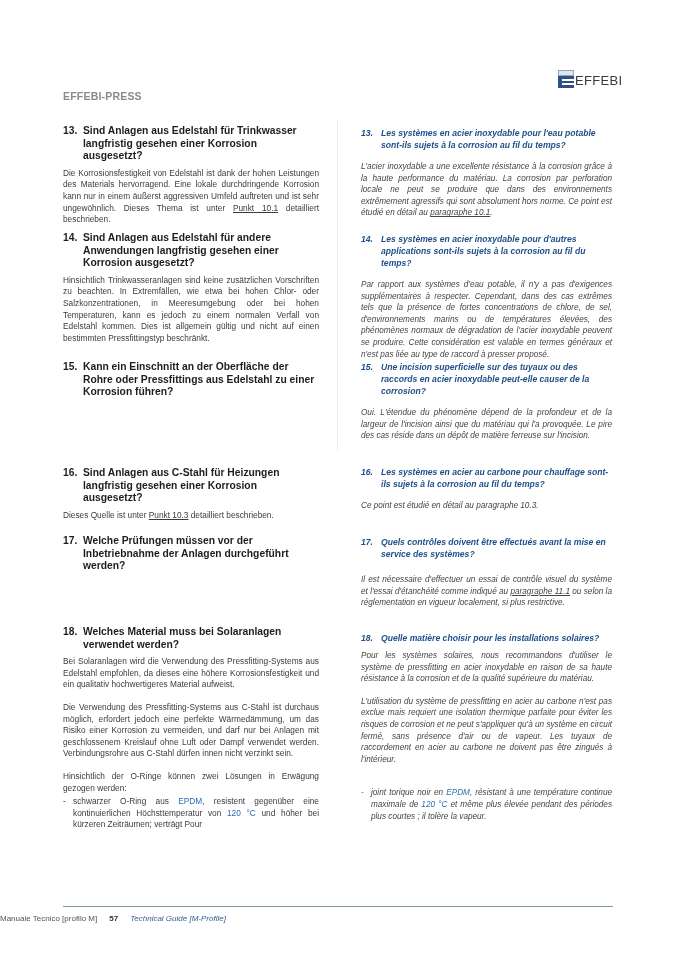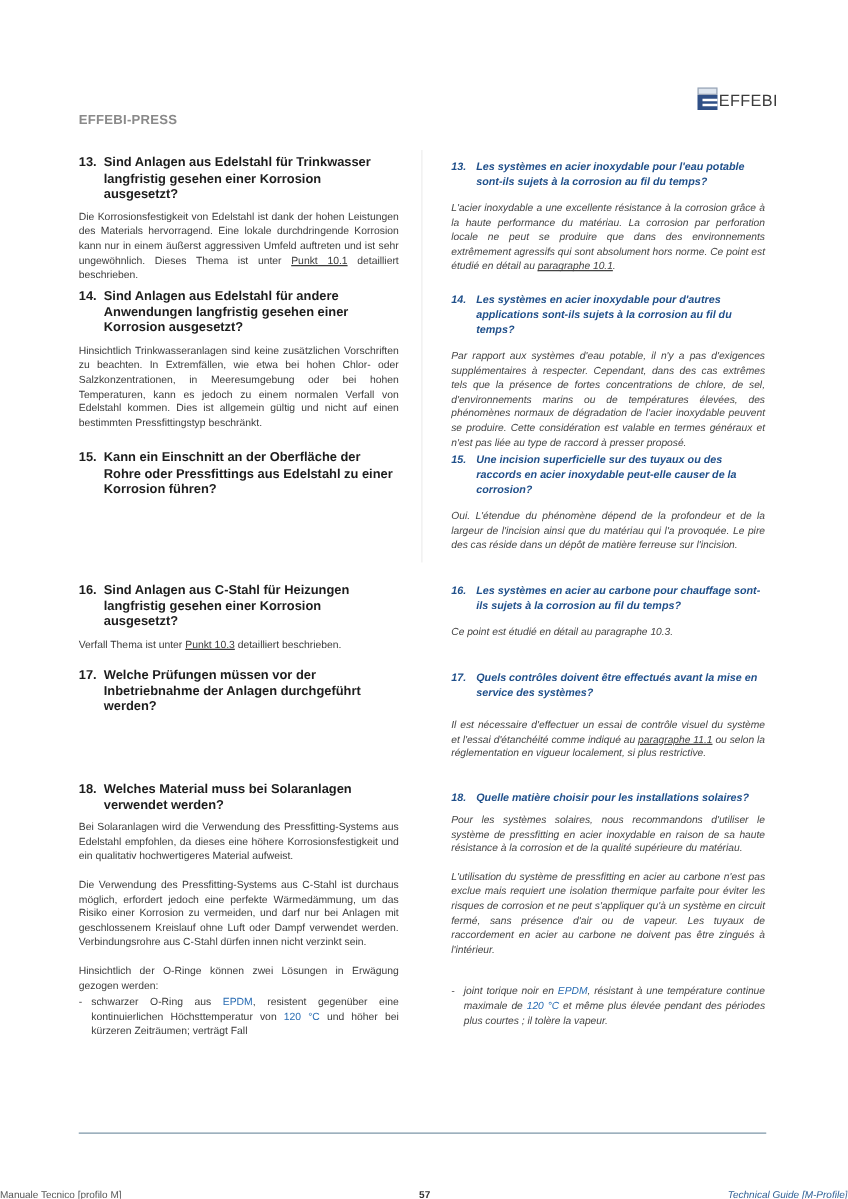--- a/index.html
+++ b/index.html
@@ -28,21 +28,21 @@
   .q-fr .txt { flex: 1; }
   .p-fr { font-size: 8.2px; font-style: italic; color: #444; line-height: 11.6px; text-align: justify; margin-top: 10px; }
 
   .link { text-decoration: underline; }
   .blue { color: #2a6db3; }
   .bullet { display: flex; }
   .bullet .dash { width: 10px; flex: none; }
   .bullet .btxt { flex: 1; }
 
   .footer-line { position: absolute; left: 63px; top: 906px; width: 550px; height: 1px; background: #7d96a8; }
-  .footer { position: absolute; top: 914px; left: 0; width: 678px; display: flex; justify-content: space-between; font-size: 8px; margin-top: 37px; }
+  .footer { position: absolute; top: 914px; left: 0; width: 561px; display: flex; justify-content: flex-start; font-size: 8px; }
   .footer .left { color: #555; }
   .footer .page { color: #333; font-weight: bold; margin: 0 12px; }
   .footer .right { color: #2f5f95; font-style: italic; }
 </style>
 </head>
 <body>
 
 <div class="brand">EFFEBI-PRESS</div>
 <div class="logo">
   <div class="logo-mark">
@@ -75,41 +75,41 @@
       <span class="num">15.</span>
       <span class="txt">Kann ein Einschnitt an der Oberfläche der Rohre oder Pressfittings aus Edelstahl zu einer Korrosion führen?</span>
     </div>
 </div>
 
 <div class="col-de" style="top:467px;">
   <div class="q-de">
       <span class="num">16.</span>
       <span class="txt">Sind Anlagen aus C-Stahl für Heizungen langfristig gesehen einer Korrosion ausgesetzt?</span>
     </div>
-  <div class="p-de"><span>Verfall Thema ist unter </span><span class="link">Punkt 10.3</span><span> detailliert beschrieben.</span></div>
+  <div class="p-de"><span>Dieses Quelle ist unter </span><span class="link">Punkt 10.3</span><span> detailliert beschrieben.</span></div>
 </div>
 
 <div class="col-de" style="top:535px;">
   <div class="q-de">
       <span class="num">17.</span>
       <span class="txt">Welche Prüfungen müssen vor der Inbetriebnahme der Anlagen durchgeführt werden?</span>
     </div>
 </div>
 
 <div class="col-de" style="top:626px;">
   <div class="q-de">
       <span class="num">18.</span>
       <span class="txt">Welches Material muss bei Solaranlagen verwendet werden?</span>
     </div>
   <div class="p-de">Bei Solaranlagen wird die Verwendung des Pressfitting-Systems aus Edelstahl empfohlen, da dieses eine höhere Korrosionsfestigkeit und ein qualitativ hochwertigeres Material aufweist.</div>
   <div class="p-de" style="margin-top:11px;">Die Verwendung des Pressfitting-Systems aus C-Stahl ist durchaus möglich, erfordert jedoch eine perfekte Wärmedämmung, um das Risiko einer Korrosion zu vermeiden, und darf nur bei Anlagen mit geschlossenem Kreislauf ohne Luft oder Dampf verwendet werden. Verbindungsrohre aus C-Stahl dürfen innen nicht verzinkt sein.</div>
   <div class="p-de" style="margin-top:11px;">Hinsichtlich der O-Ringe können zwei Lösungen in Erwägung gezogen werden:</div>
   <div class="p-de bullet" style="margin-top:2px;">
     <span class="dash">-</span>
-    <span class="btxt"><span>schwarzer O-Ring aus </span><span class="blue">EPDM</span><span>, resistent gegenüber eine kontinuierlichen Höchsttemperatur von </span><span class="blue">120 °C</span><span> und höher bei kürzeren Zeiträumen; verträgt Fall</span></span>
+    <span class="btxt"><span>schwarzer O-Ring aus </span><span class="blue">EPDM</span><span>, resistent gegenüber eine kontinuierlichen Höchsttemperatur von </span><span class="blue">120 °C</span><span> und höher bei kürzeren Zeiträumen; verträgt Pour</span></span>
   </div>
 </div>
 
 <div class="col-fr" style="top:127px;">
   <div class="q-fr">
       <span class="num">13.</span>
       <span class="txt">Les systèmes en acier inoxydable pour l'eau potable sont-ils sujets à la corrosion au fil du temps?</span>
     </div>
   <div class="p-fr"><span>L'acier inoxydable a une excellente résistance à la corrosion grâce à la haute performance du matériau. La corrosion par perforation locale ne peut se produire que dans des environnements extrêmement agressifs qui sont absolument hors norme. Ce point est étudié en détail au </span><span class="link">paragraphe 10.1</span><span>.</span></div>
 </div>

